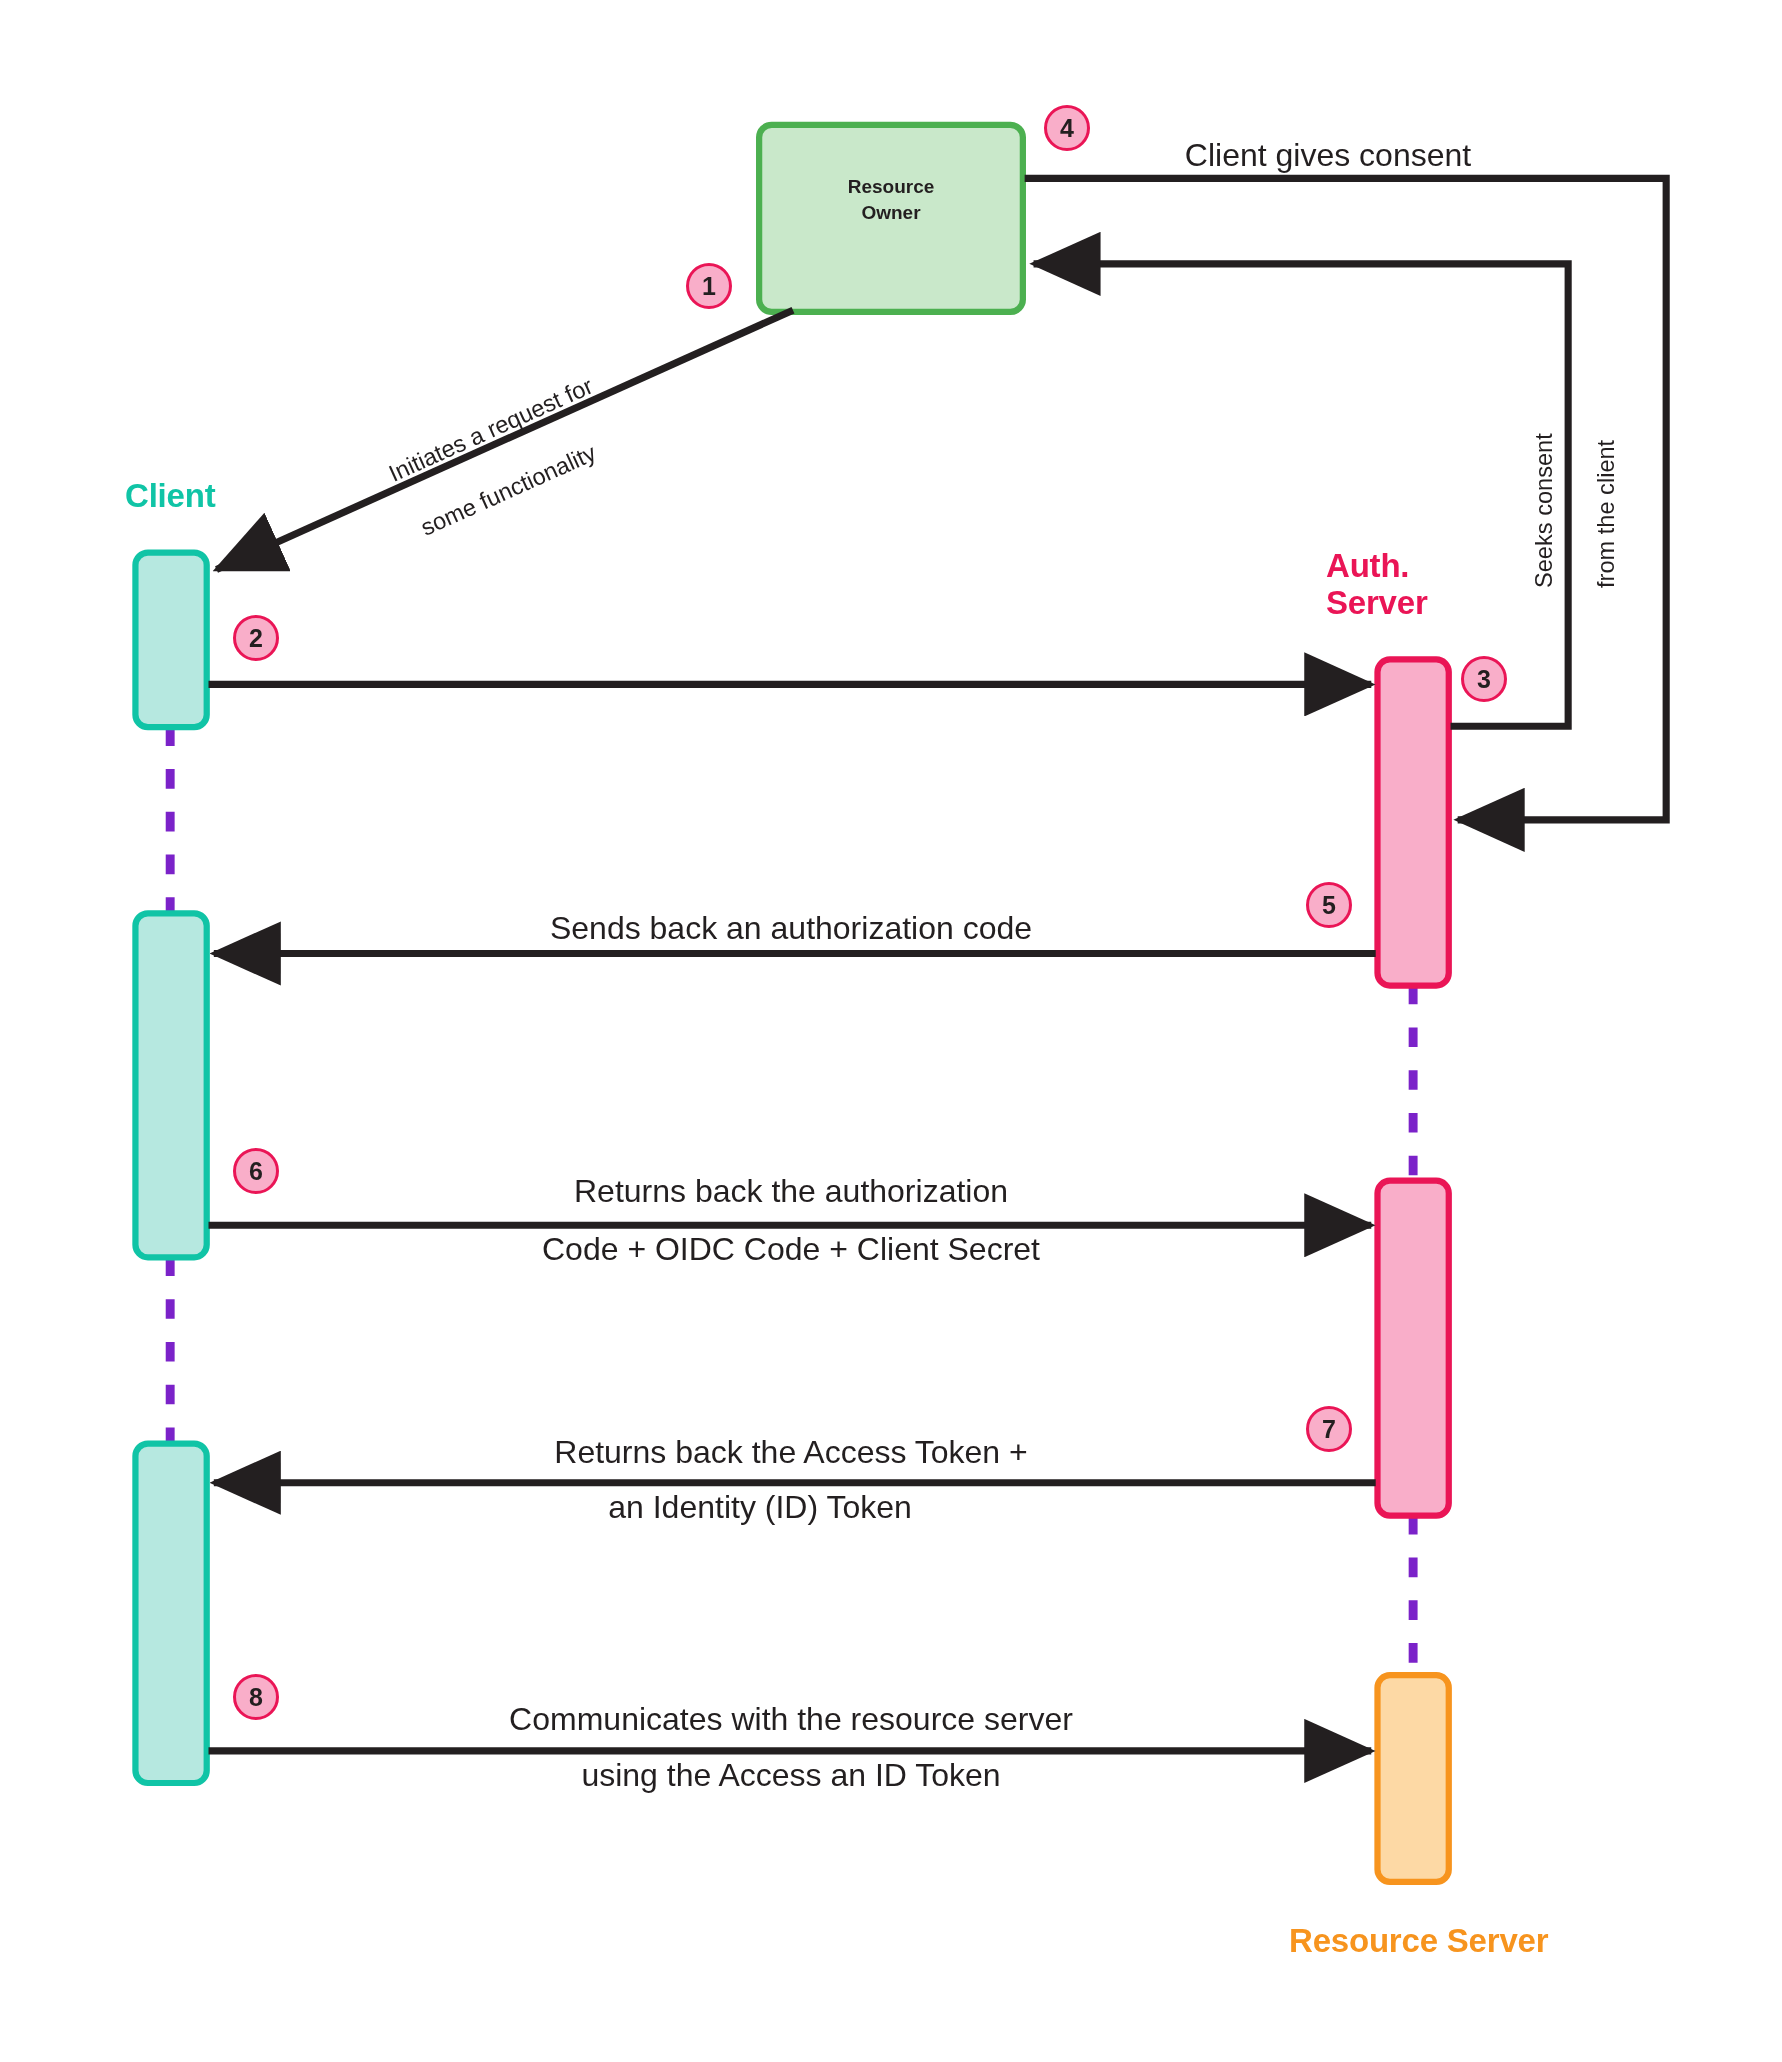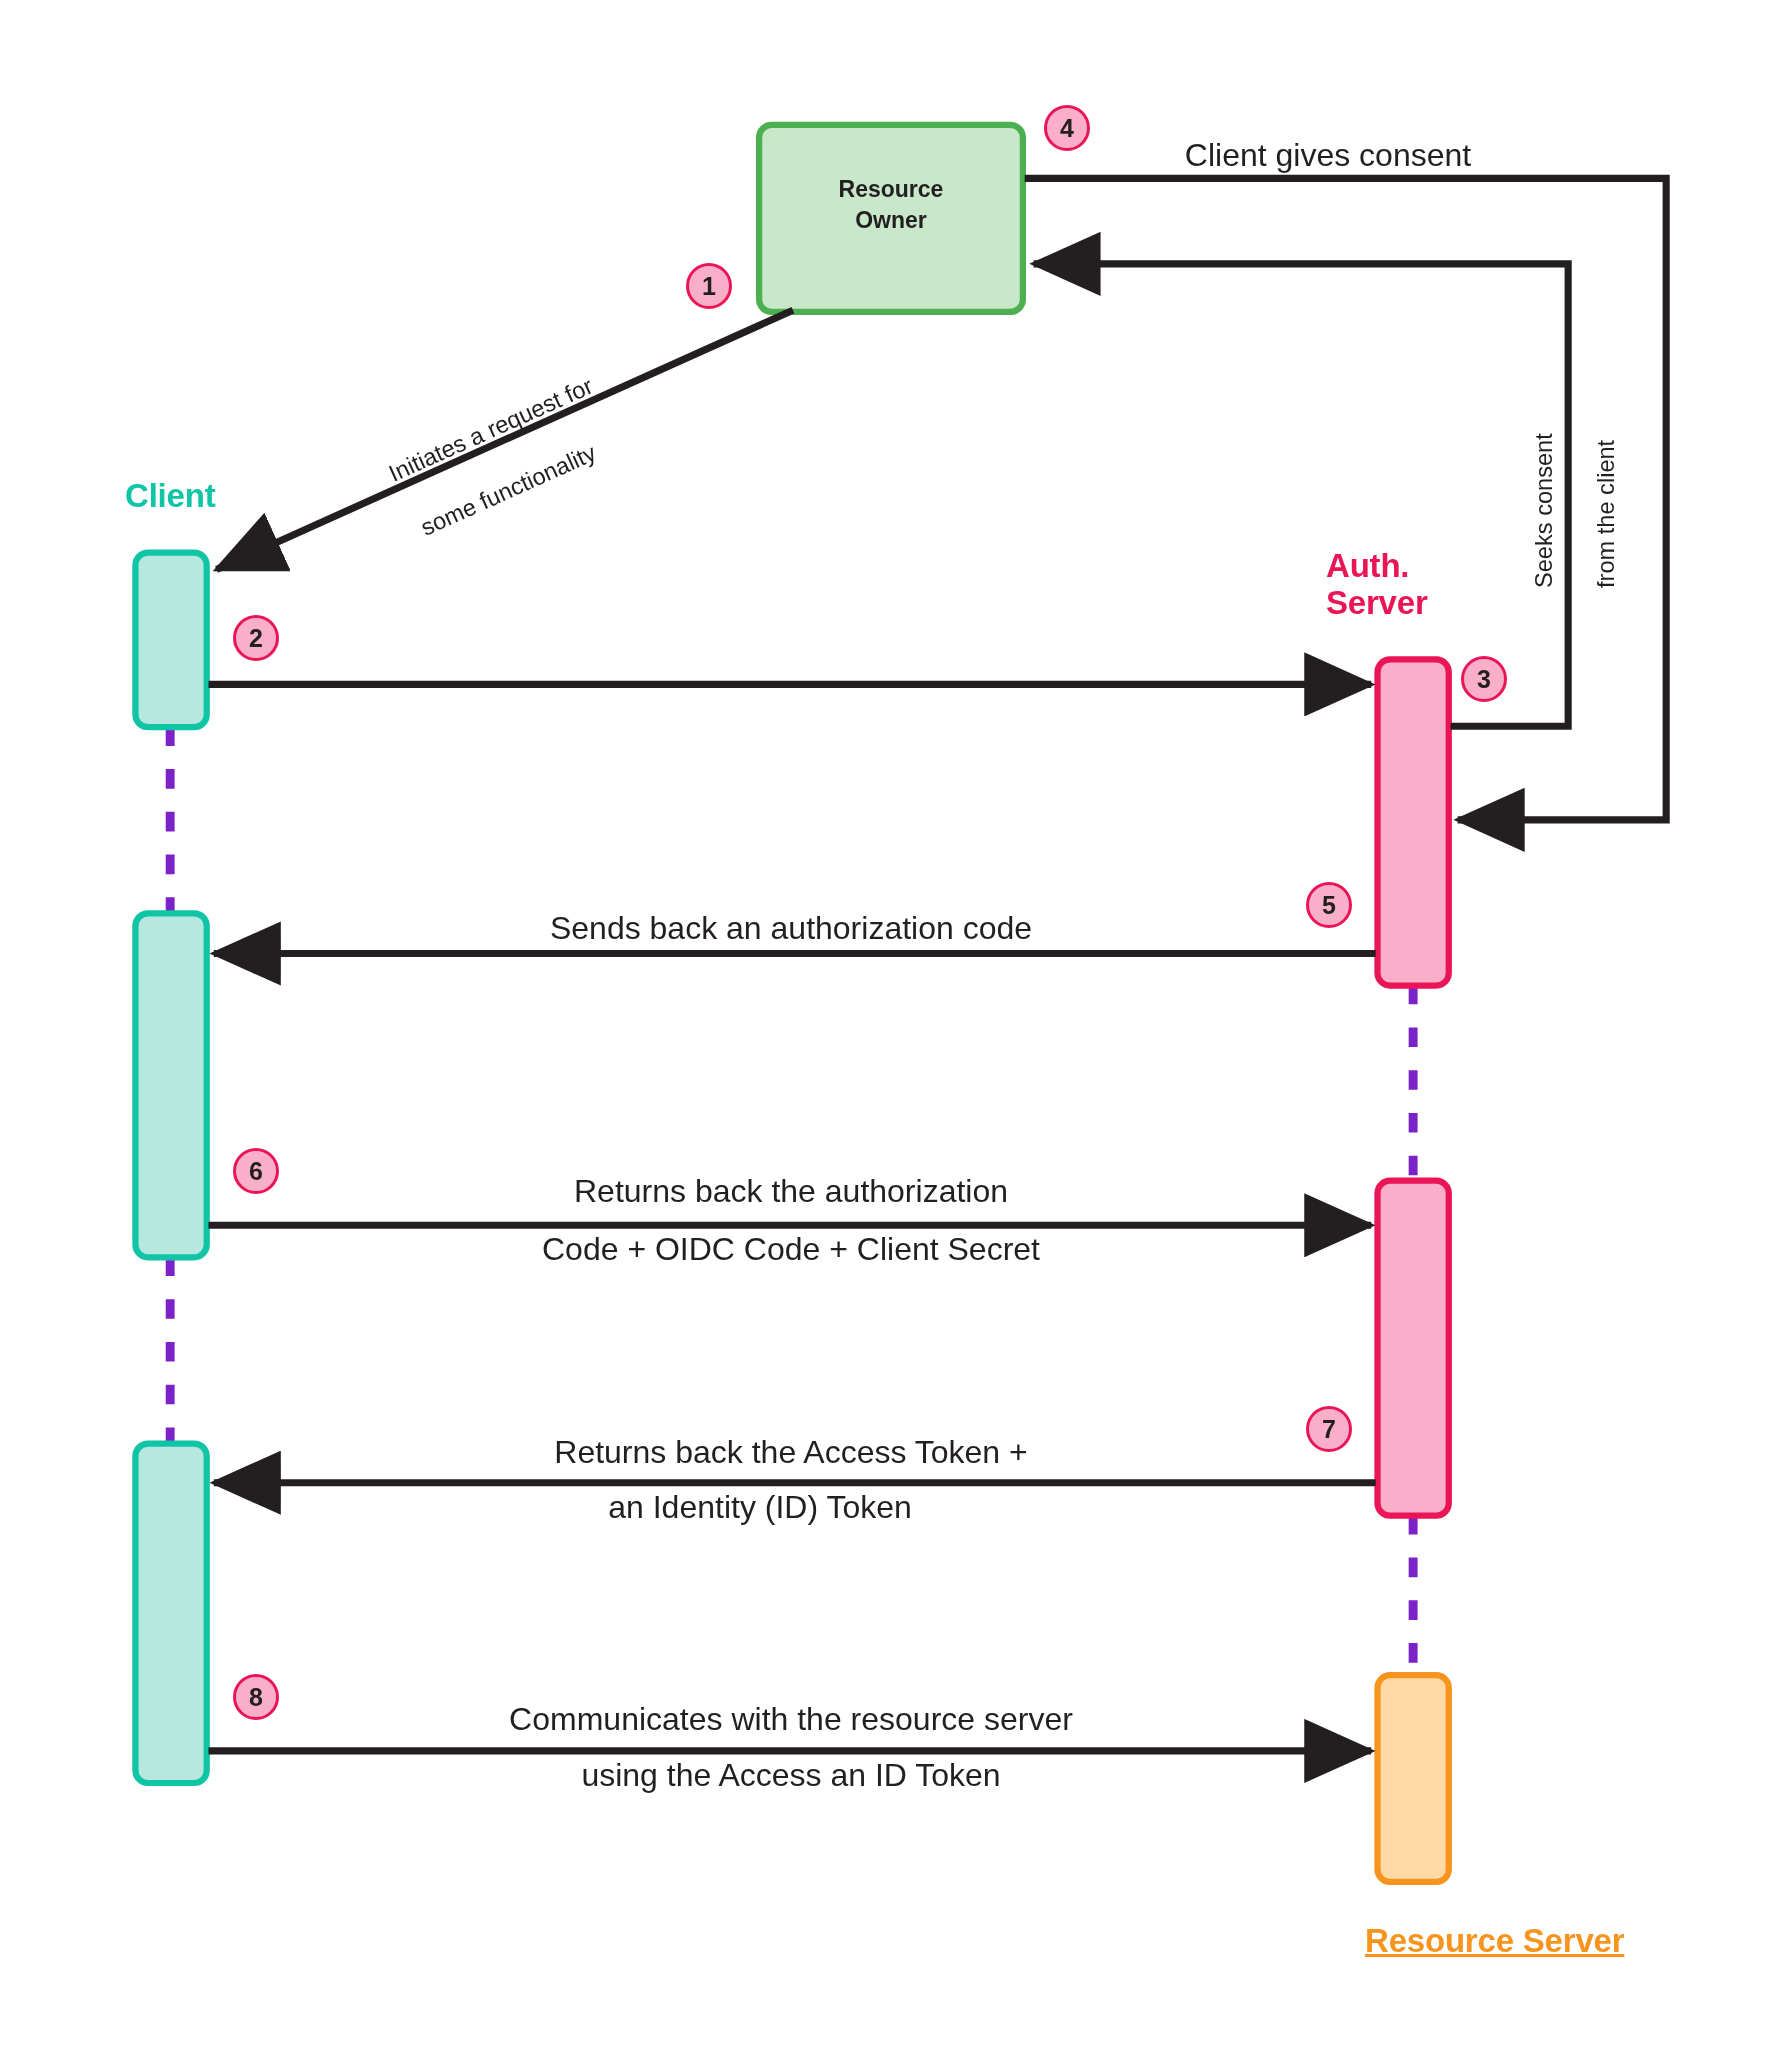--- a/index.html
+++ b/index.html
@@ -34,21 +34,21 @@
     letter-spacing: -0.2px;
   }
   .plabel.client        { color: #10c4a6; }
   .plabel.auth          { color: #ea1556; }
   .plabel.resserver     { color: #f7941e; }
 
   
   .boxtitle {
     position: absolute;
     text-align: center;
-    font-size: 23px;
+    font-size: 19px;
     font-weight: bold;
     color: #231f20;
     line-height: 1.35;
     white-space: pre-line;
   }
 
   
   .badge {
     position: absolute;
     width: 46px; height: 46px;
@@ -144,21 +144,21 @@
   </svg>
 
   <div class="plabel client" style="left:125px; top:478px;">Client</div>
 
   <div class="boxtitle" style="left:759px; top:174px; width:264px;">Resource
 Owner</div>
 
   <div class="plabel auth" style="left:1326px; top:548px;">Auth.
 Server</div>
 
-  <div class="plabel resserver" style="left:1365px; top:1923px;text-decoration:underline;">Resource Server</div>
+  <div class="plabel resserver" style="left:1289px; top:1923px;">Resource Server</div>
 
   <div class="badge" style="left:686px; top:263px;">1</div>
   <div class="badge" style="left:233px; top:615px;">2</div>
   <div class="badge" style="left:1461px; top:656px;">3</div>
   <div class="badge" style="left:1044px; top:105px;">4</div>
   <div class="badge" style="left:1306px; top:882px;">5</div>
   <div class="badge" style="left:233px; top:1148px;">6</div>
   <div class="badge" style="left:1306px; top:1406px;">7</div>
   <div class="badge" style="left:233px; top:1674px;">8</div>
 

